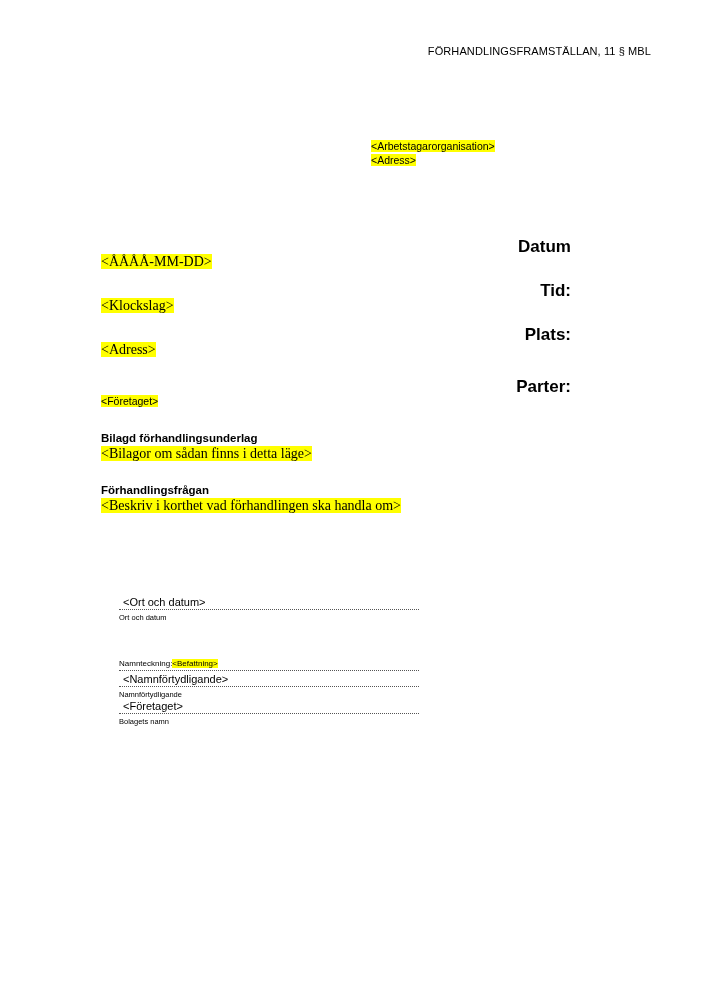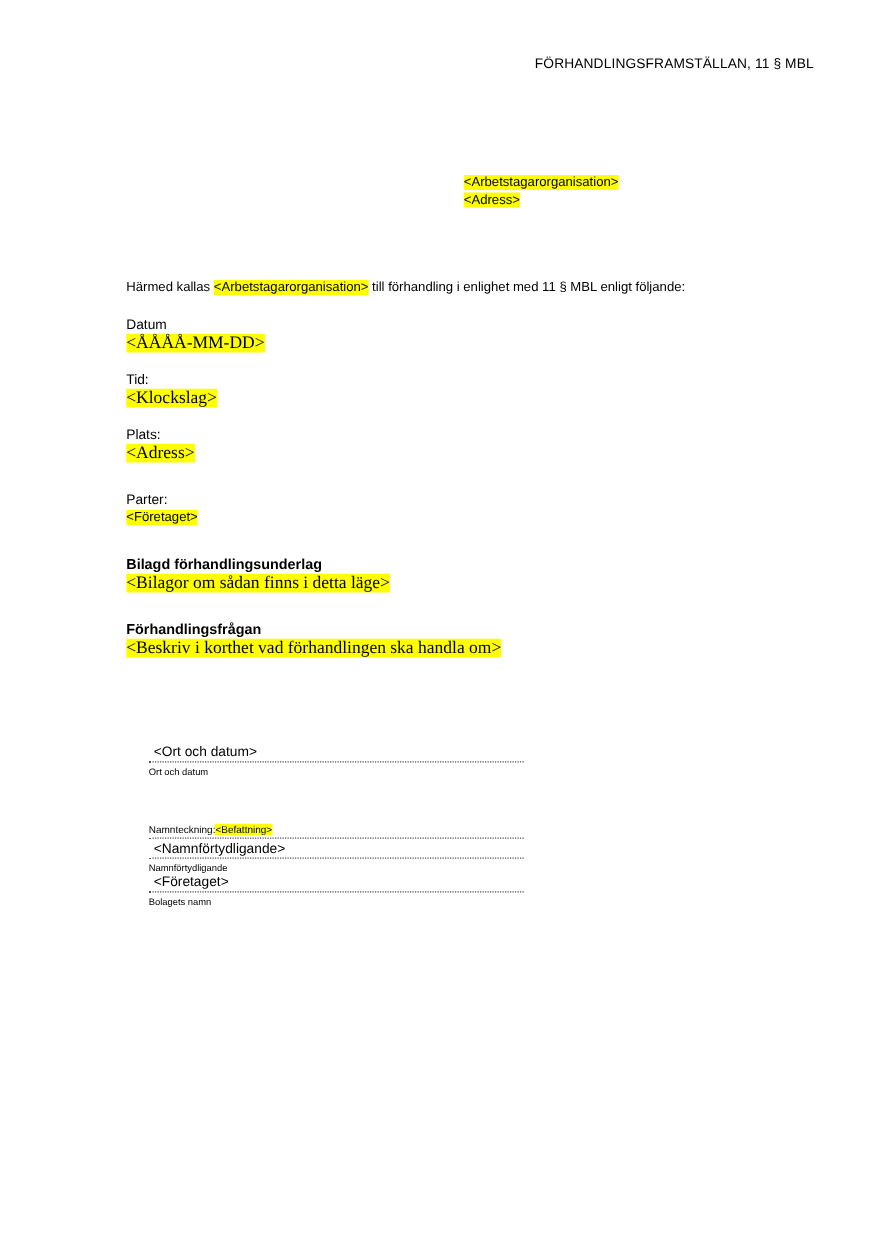--- a/index.html
+++ b/index.html
@@ -55,23 +55,24 @@
     margin: 0 0 0 0;
     width: 463px;
   }
   .sect {
     margin-top: 16px;
   }
   .sect-lead {
     margin-top: 24px;
   }
   .sect-head {
-    font-weight: normal;
-    font-size: 11px;
+    font-weight: bold;
+    font-size: 17px;
     margin-bottom: 1px;
+    text-align: right;
   }
   .sect-head-big {
     font-weight: bold;
     font-size: 11.5px;
     margin-bottom: 1px;
   }
   .sect-val {
     font-size: 14px;
     font-family: Liberation Serif, serif;
   }
@@ -137,21 +138,20 @@
 
   <div class="doc-title">FÖRHANDLINGSFRAMSTÄLLAN, 11 § MBL</div>
 
   <div class="recipient">
     <span class="hl">&lt;Arbetstagarorganisation&gt;</span>
     <span class="line2"><span class="hl">&lt;Adress&gt;</span></span>
   </div>
 
   <div class="body-area">
 
-    <p class="intro"><span>Härmed kallas </span><span class="hl">&lt;Arbetstagarorganisation&gt;</span><span> till förhandling i enlighet med 11 § MBL enligt följande:</span></p>
 
     <div class="sect">
       <div class="sect-head">Datum</div>
       <div class="sect-val"><span class="hl">&lt;ÅÅÅÅ-MM-DD&gt;</span></div>
     </div>
 
     <div class="sect">
       <div class="sect-head">Tid:</div>
       <div class="sect-val"><span class="hl">&lt;Klockslag&gt;</span></div>
     </div>

